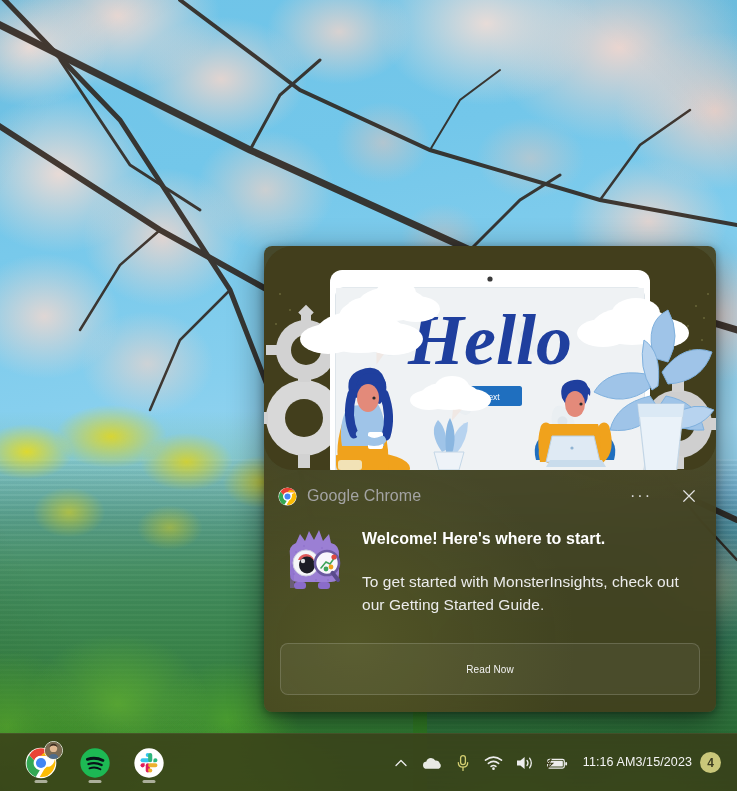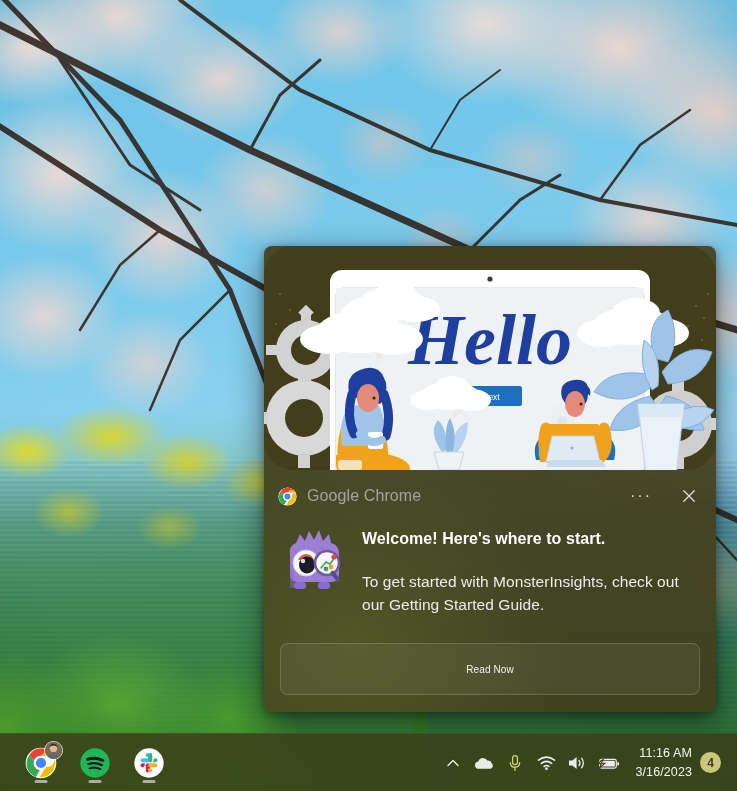--- a/index.html
+++ b/index.html
@@ -202,21 +202,21 @@
   .tb-spacer { flex:1 1 auto; }
 
   .tb-tray { display:flex; align-items:center; gap:1px; }
   .tray-btn {
     width:30px; height:40px; display:flex; align-items:center; justify-content:center;
     border-radius:4px; cursor:default;
   }
   .tray-btn svg { display:block; }
 
   .tb-clock {
-    display:flex; flex-direction:column; align-items:flex-end;
+    display:flex; flex-direction:row; align-items:flex-end;
     color:#f4f4f4; font-size:12.5px; line-height:1.48;
     padding:0 8px 0 12px; cursor:default; letter-spacing:.1px;
   }
   .tb-badge {
     width:21px; height:21px; border-radius:50%;
     background:#c9c77a;
     display:flex; align-items:center; justify-content:center;
     color:#3b3b20; font-size:12px; font-weight:600;
     margin-right:16px; cursor:default;
   }
@@ -614,17 +614,17 @@
         <rect x="4" y="4" width="18" height="9.5" rx="2" fill="none" stroke="#ededed" stroke-width="1.3"></rect>
         <rect x="23" y="7" width="2" height="3.6" rx="1" fill="#ededed"></rect>
         <rect x="5.6" y="5.6" width="14.8" height="6.3" rx="1" fill="#ededed"></rect>
         <path d="M8 3.4 L2.2 8.6 L6 8.6 L3.4 13.8 L9.6 8.2 L5.8 8.2 Z" fill="#ededed" stroke="#3a3c18" stroke-width="1.1"></path>
       </svg>
     </span>
   </div>
 
   <div class="tb-clock">
     <span>11:16 AM</span>
-    <span>3/16/2023</span>
+    <span>3/15/2023</span>
   </div>
 
   <div class="tb-badge">4</div>
 </div>
 
 </body></html>

